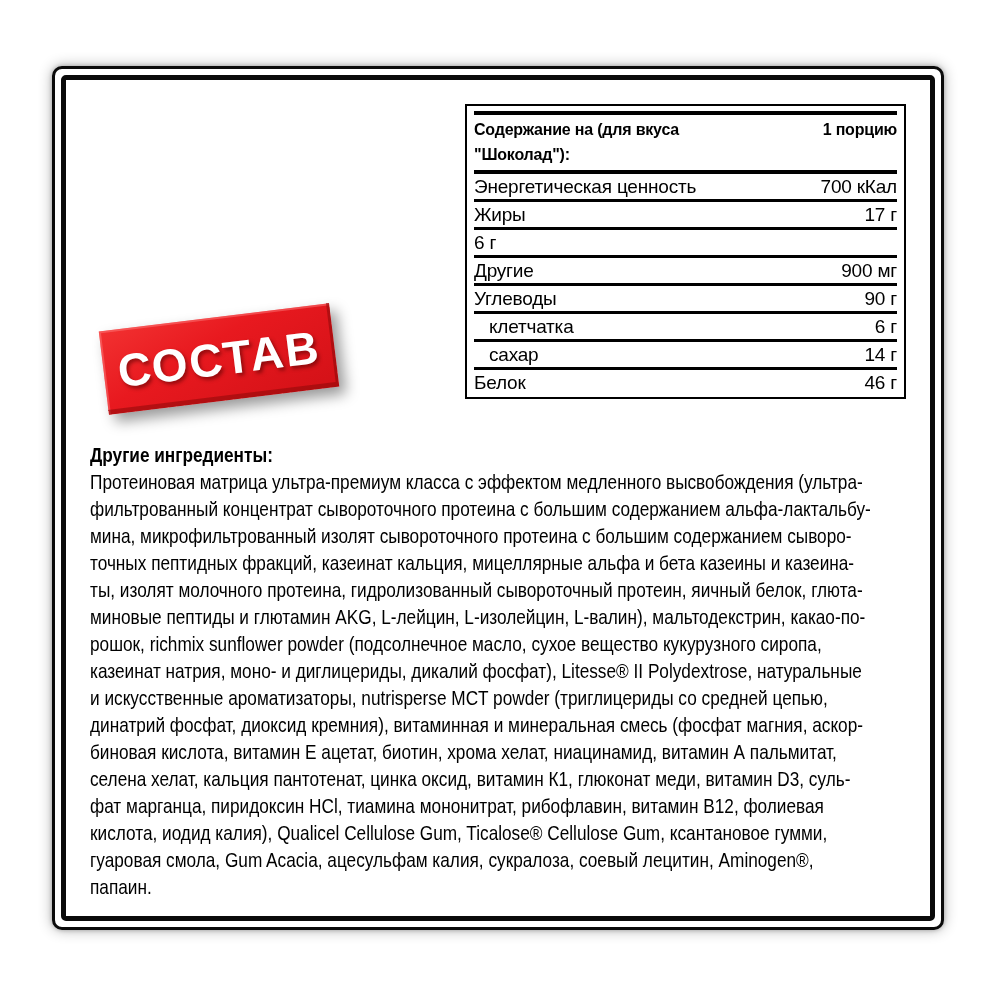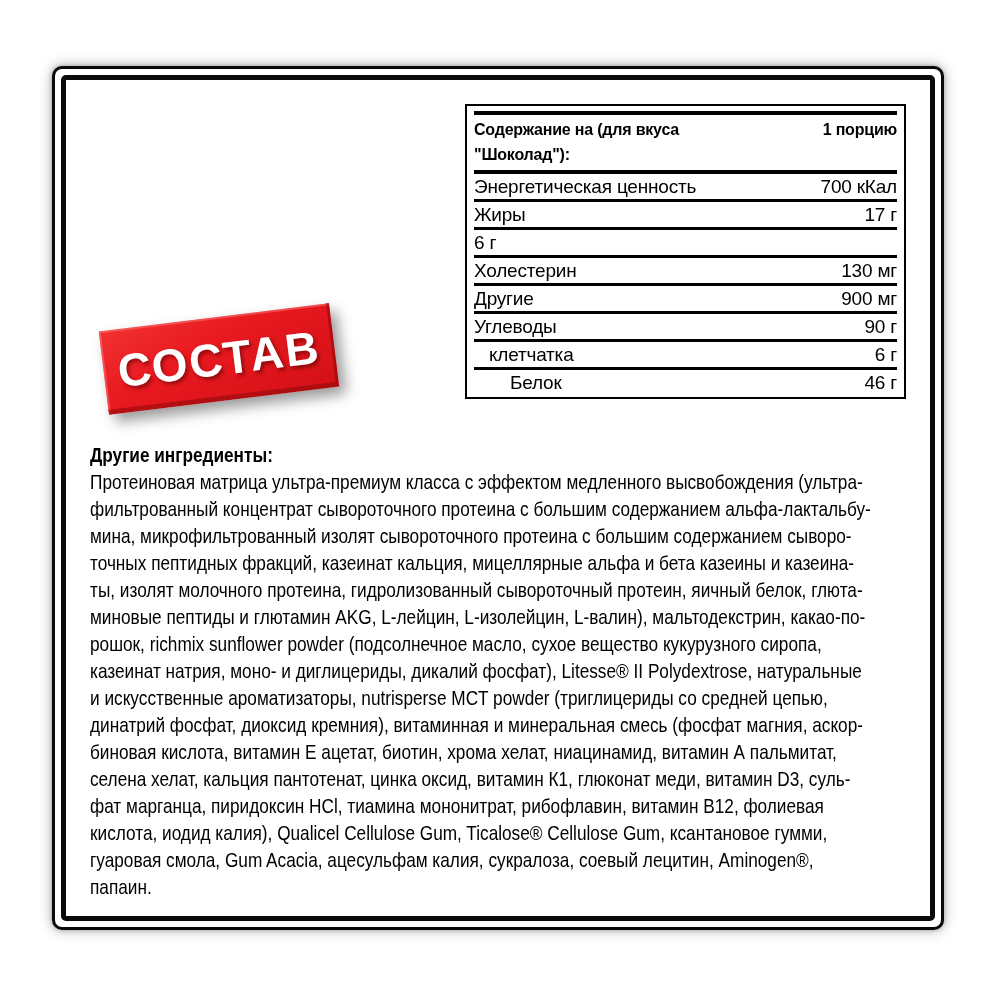--- a/index.html
+++ b/index.html
@@ -65,21 +65,21 @@
   .t-row {
     display: flex;
     justify-content: space-between;
     align-items: baseline;
     font-size: 19px;
     font-weight: normal;
     line-height: 22px;
     padding: 2px 0 1px 0;
     border-bottom: 3px solid #000;
   }
-  .t-row:last-child { border-bottom: none; margin-left: 36px; }
+  .t-row:last-child { border-bottom: none; }
   .t-row .t-label { white-space: nowrap; }
   .t-row .t-value { white-space: nowrap; }
   .t-row.sub .t-label { padding-left: 15px; }
 
   
   .stamp {
     position: absolute;
     left: 103px; top: 317px;
     width: 232px; height: 84px;
     background: linear-gradient(155deg, #f23131 0%, #e8191f 40%, #d31117 100%);
@@ -139,34 +139,34 @@
       <span class="t-value">700 кКал</span>
     </div>
     <div class="t-row">
       <span class="t-label">Жиры</span>
       <span class="t-value">17 г</span>
     </div>
     <div class="t-row sub">
       <span class="t-value">6 г</span>
     </div>
     <div class="t-row">
-      <span class="t-label">Холестерин</span>
-      <span class="t-value">130 мг</span>
-    </div>
-    <div class="t-row">
       <span class="t-label">Другие</span>
       <span class="t-value">900 мг</span>
     </div>
     <div class="t-row">
       <span class="t-label">Углеводы</span>
       <span class="t-value">90 г</span>
     </div>
     <div class="t-row sub">
       <span class="t-label">клетчатка</span>
       <span class="t-value">6 г</span>
+    </div>
+    <div class="t-row sub">
+      <span class="t-label">сахар</span>
+      <span class="t-value">14 г</span>
     </div>
     <div class="t-row">
       <span class="t-label">Белок</span>
       <span class="t-value">46 г</span>
     </div>
   </div>
 
   <div class="ingredients">
     <div class="ing-heading">Другие ингредиенты:</div>
     <div class="ing-body">Протеиновая матрица ультра-премиум класса с эффектом медленного высвобождения (ультра-

